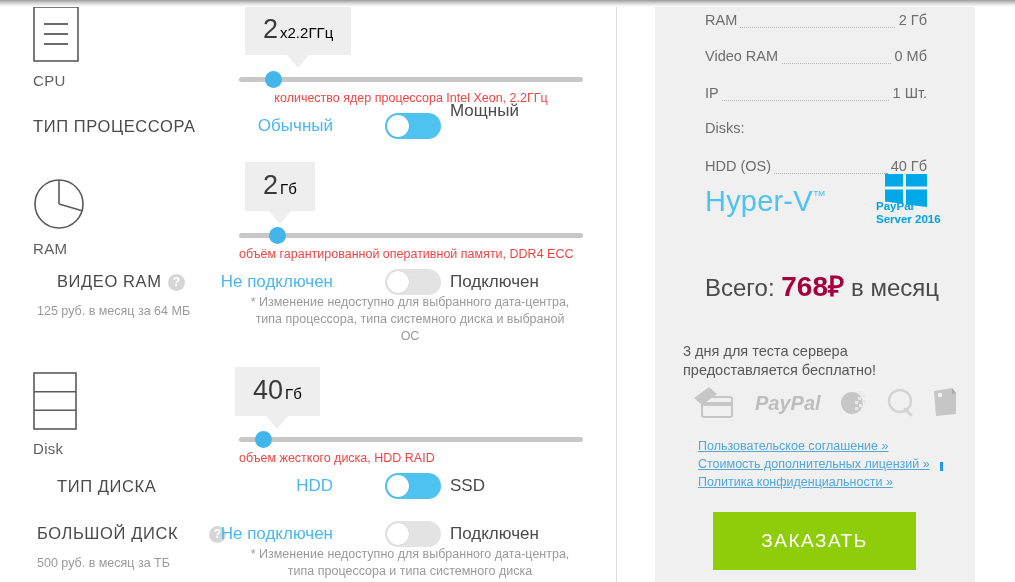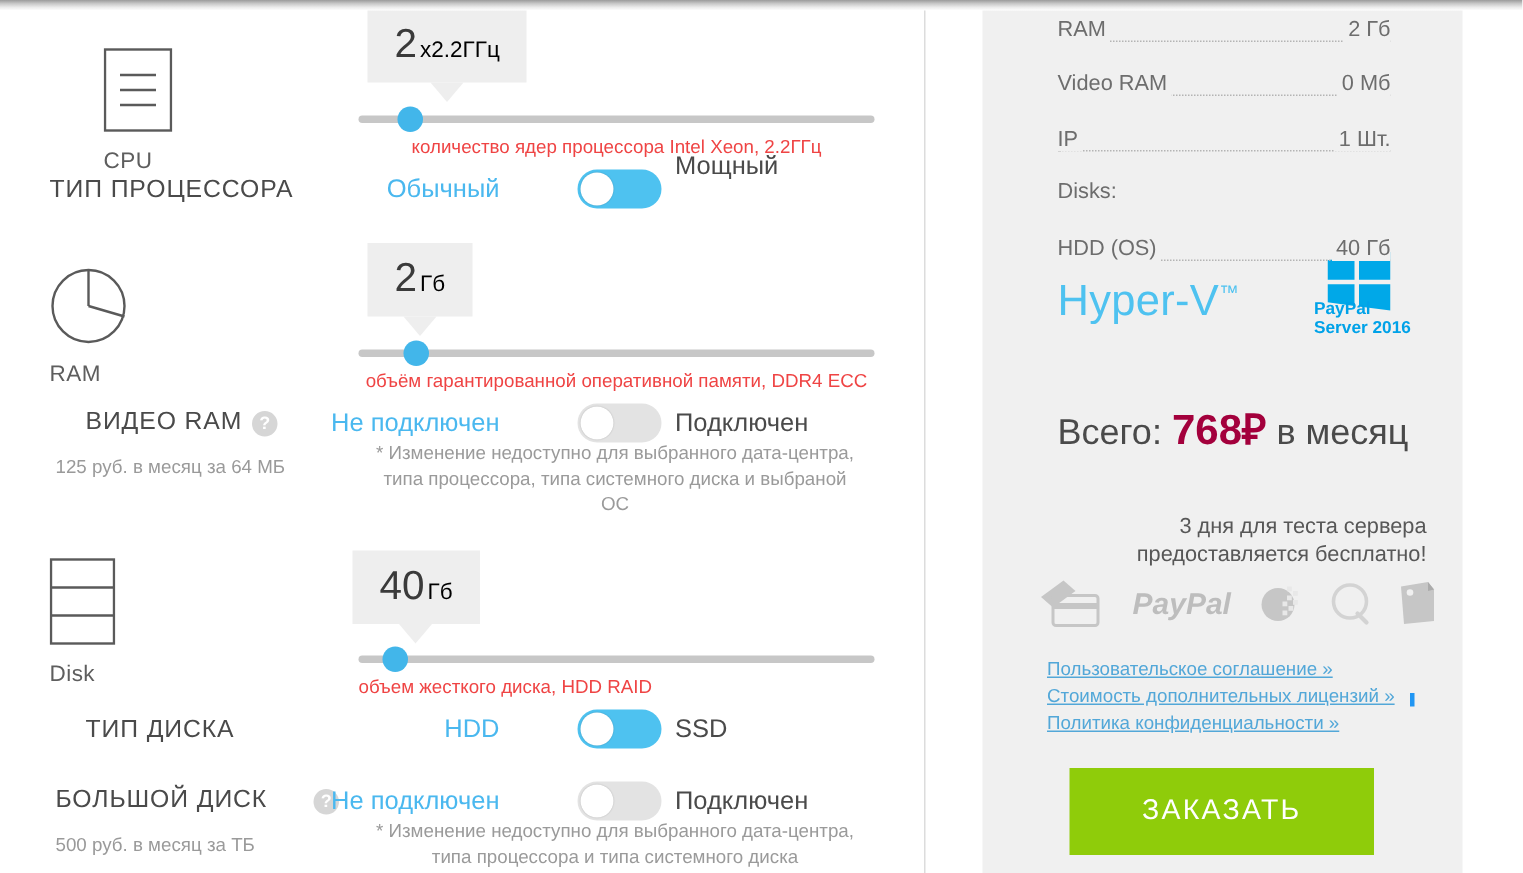--- a/index.html
+++ b/index.html
@@ -134,21 +134,21 @@
   .total {
     position: absolute; left: 50px; top: 266px; font-size: 24px; color: #4a4a4a;
     white-space: nowrap;
   }
   .total .price { color: #a3003c; font-size: 28px; font-weight: bold; }
   .yearly {
     position: absolute; left: 50px; top: 303px; font-size: 19px; color: #4a4a4a;
     font-style: italic; white-space: nowrap;
   }
   .freetrial {
-    position: absolute; left: 28px; top: 342px; width: 268px; text-align: right;
+    position: absolute; left: 28px; top: 342px; width: 268px; text-align: left;
     font-size: 14.5px; color: #575757; line-height: 19px;
   }
   .paylogos { position: absolute; left: 38px; top: 383px; width: 250px; height: 42px; }
   .links {
     position: absolute; left: 43px; top: 437px; font-size: 12.5px; line-height: 18px;
   }
   .links a { color: #52a7d8; text-decoration: underline; display: block; }
   .order-btn {
     position: absolute; left: 713px; top: 512px; width: 203px; height: 58px;
     background: #8fcc0a; color: #ffffff; border: none;
@@ -162,21 +162,21 @@
 </style>
 </head>
 <body>
 
 <div id="page">
 
   <div class="top-shadow"></div>
 
   <div class="left-pane">
 
-    <div class="icon-col" style="top:32px;margin-left:36px;">
+    <div class="icon-col" style="top:6px;">
       <div class="icon-box">
         <svg width="46" height="56" viewBox="0 0 46 56">
           <rect x="1" y="1" width="44" height="54" fill="none" stroke="#5a5a5a" stroke-width="1.6"></rect>
           <line x1="11" y1="18" x2="35" y2="18" stroke="#5a5a5a" stroke-width="1.8"></line>
           <line x1="11" y1="28" x2="35" y2="28" stroke="#5a5a5a" stroke-width="1.8"></line>
           <line x1="11" y1="38" x2="35" y2="38" stroke="#5a5a5a" stroke-width="1.8"></line>
         </svg>
       </div>
       <div class="icon-label">CPU</div>
     </div>
@@ -210,21 +210,21 @@
     </div>
 
     <div class="bubble" style="left:245px; top:162px;">
       <span class="big">2</span><span class="unit">Гб</span>
     </div>
 
     <div class="slider" style="left:239px; top:227px; width:344px;">
       <div class="track"></div>
       <div class="knob" id="ramKnob" style="left: 11%;"></div>
     </div>
-    <div class="hint" style="left:239px; top:247px; width:344px; text-align:center;">объём гарантированной оперативной памяти, DDR4 ECC</div>
+    <div class="hint" style="left:239px; top:247px; width:344px; text-align:left;">объём гарантированной оперативной памяти, DDR4 ECC</div>
 
     <div class="optlabel" style="left:57px; top:272px;">ВИДЕО RAM</div>
     <div class="qmark" style="left:168px; top:274px;">?</div>
     <div class="subnote" style="left:37px; top:294px;">125 руб. в месяц за 64 МБ</div>
 
     <div class="sideL" style="left:190px; top:272px; width:143px;"><span class="c-blue">Не подключен</span></div>
     <div class="toggle off" id="vramToggle" style="left:385px; top:269px;">
       <div class="tk"></div>
     </div>
     <div class="sideR" style="left:450px; top:272px;">Подключен</div>

